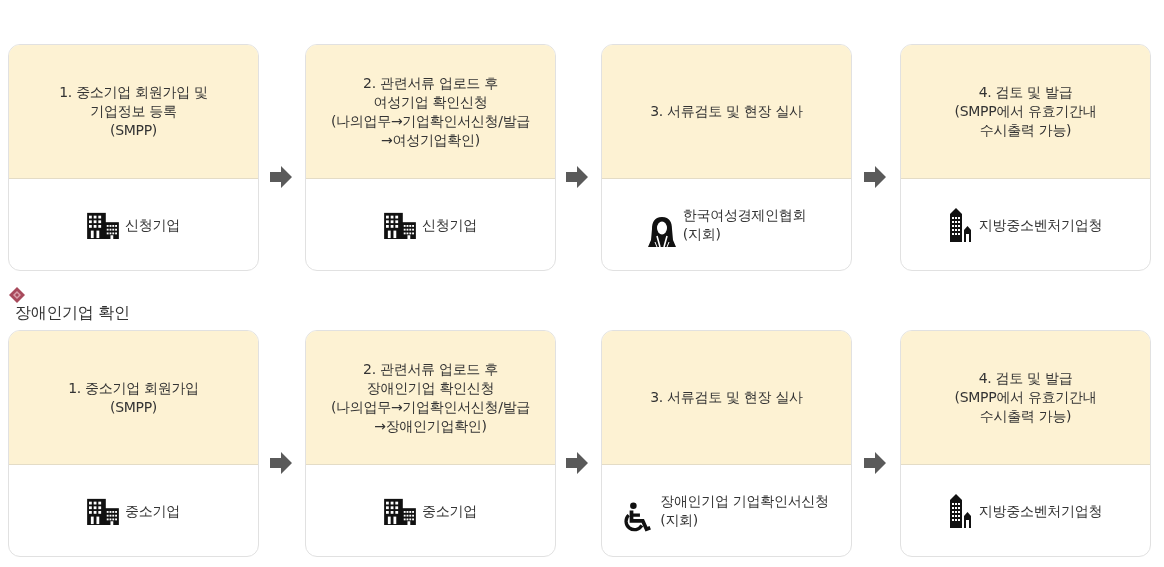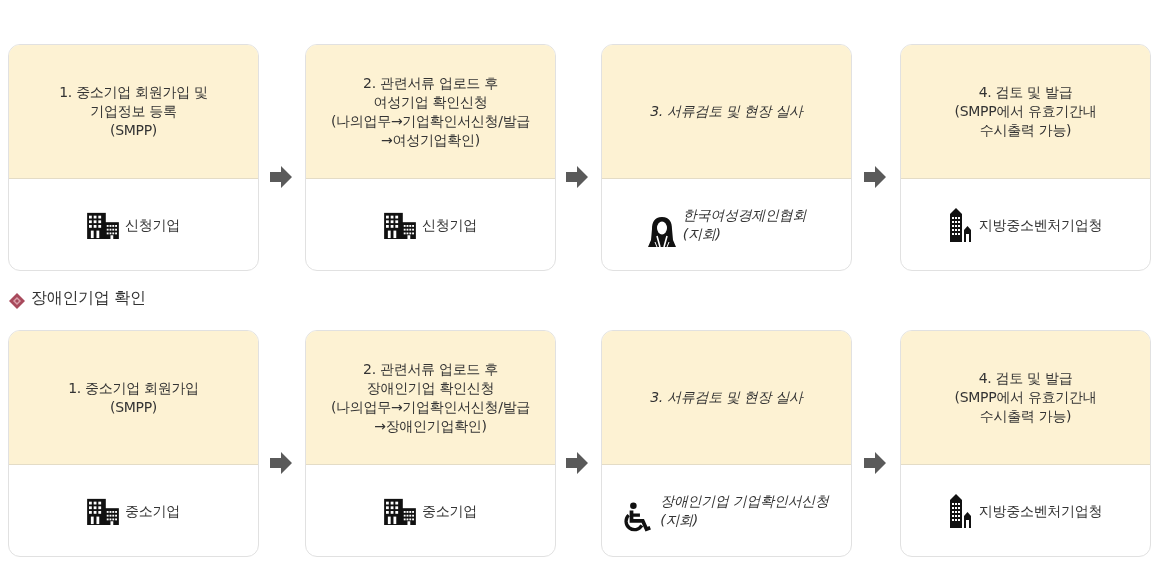--- a/index.html
+++ b/index.html
@@ -24,31 +24,31 @@
   }
   .card .foot {
     height: 92px; display: flex; align-items: center; justify-content: center;
   }
   .card .foot .org {
     font-size: 14px; line-height: 19px; color: #333; white-space: pre-line; text-align: left;
     margin-left: 6px; letter-spacing: -0.3px;
   }
   .c1 { left: 8px; }
   .c2 { left: 305px; }
-  .c3 { left: 601px; font-style: italic; }
+  .c3 { left: 601px; }
   .c4 { left: 900px; }
 
   .arrow { position: absolute; top: 122px; width: 22px; height: 22px; }
   .a1 { left: 270px; }
   .a2 { left: 566px; }
   .a3 { left: 864px; }
 
   .heading {
     position: absolute; left: 9px; top: 287px; height: 22px;
-    display: flex; align-items: flex-end;
+    display: flex; align-items: flex-start; flex-direction: column;
   }
   .heading .txt { font-size: 16px; color: #333; margin-left: 6px; letter-spacing: -0.3px; }
 
   .icon { display: inline-block; flex: none; }
 </style>
 </head>
 <body>
 
 <svg width="0" height="0" style="position:absolute">
   <defs>

